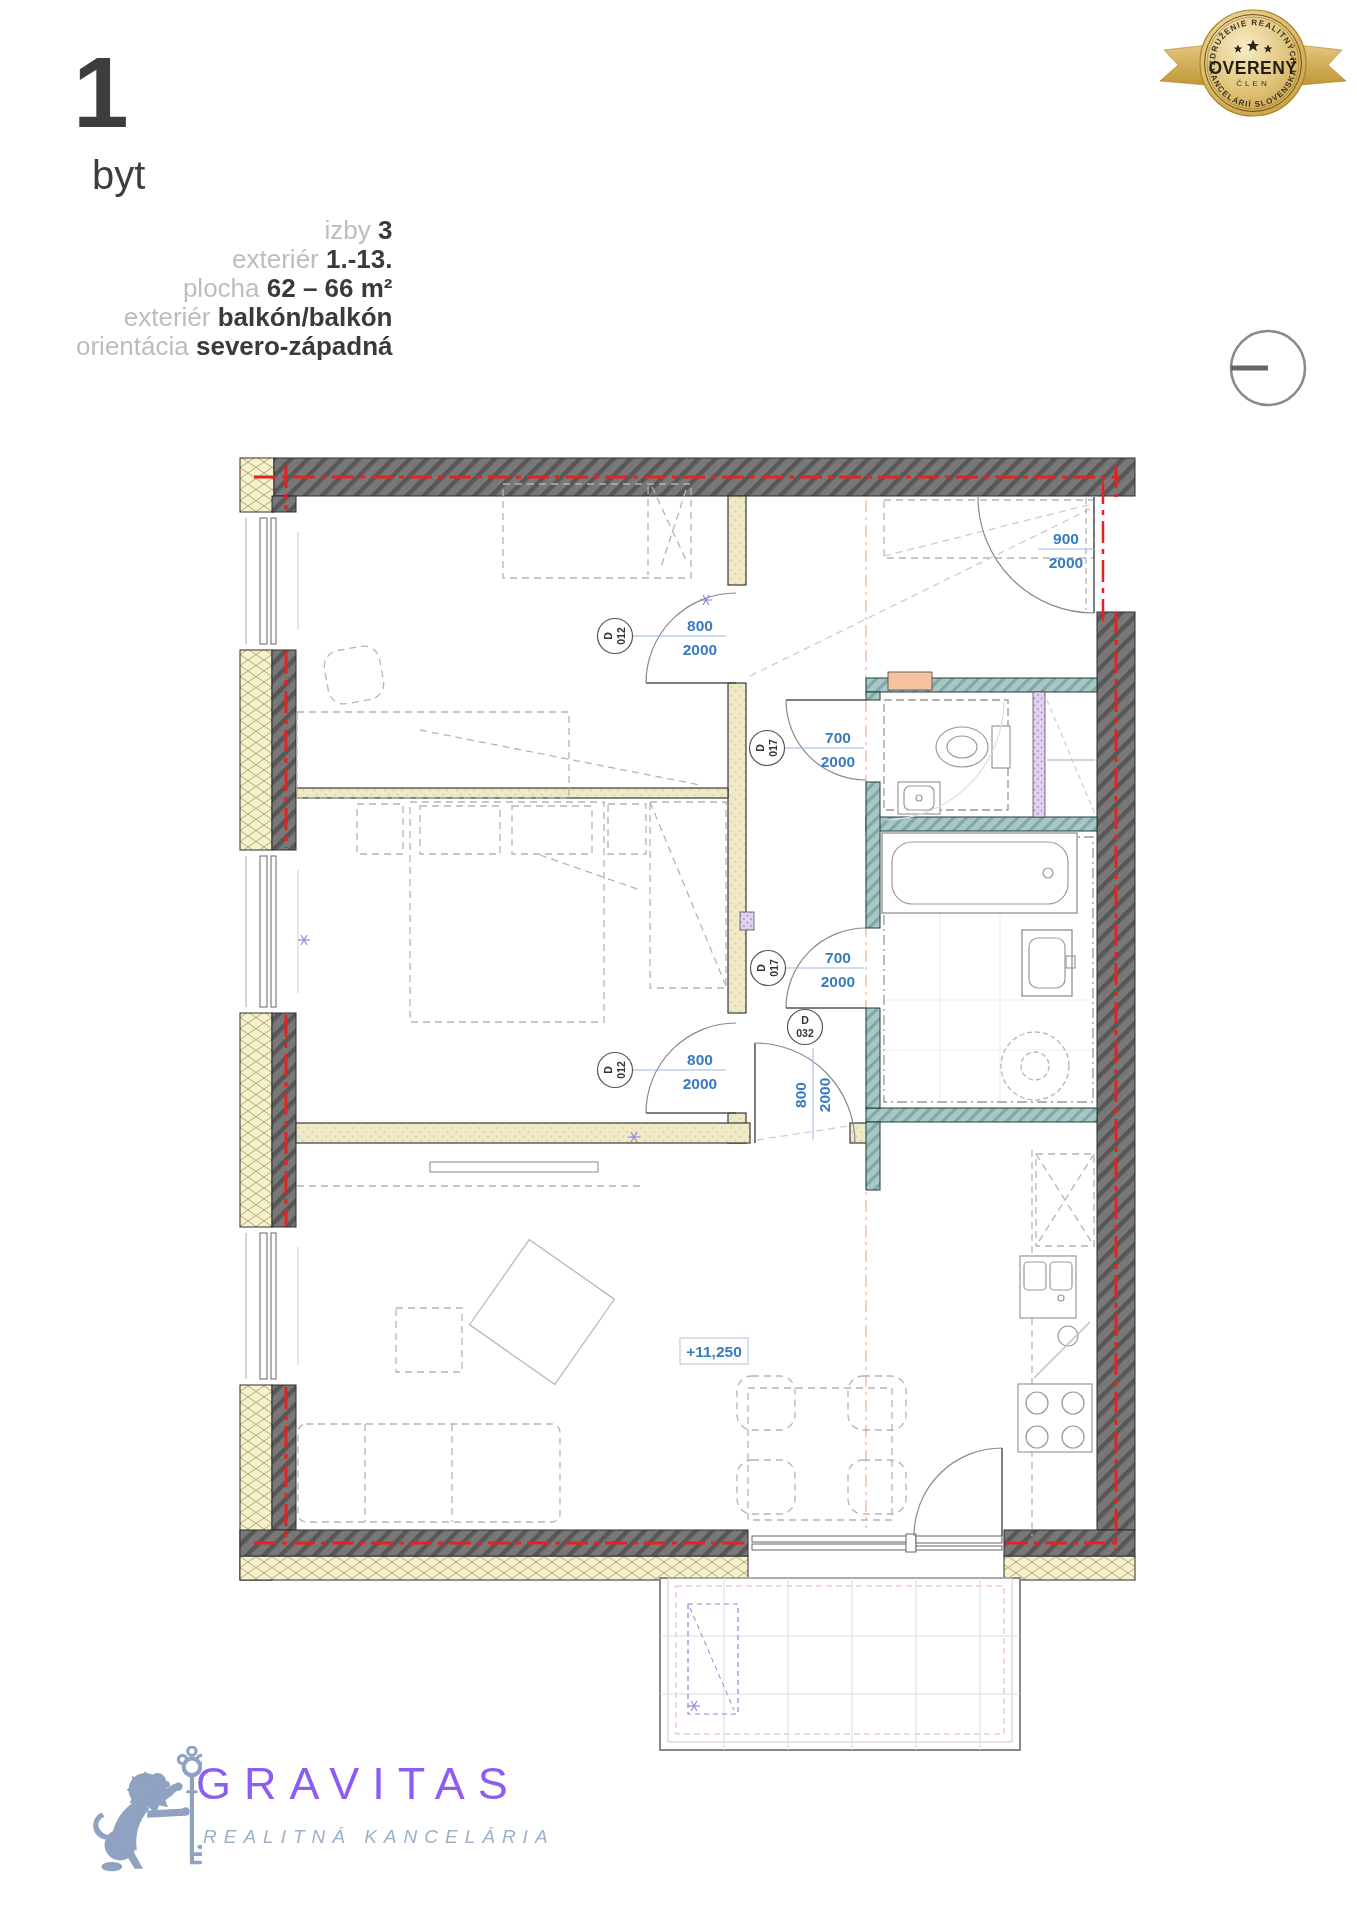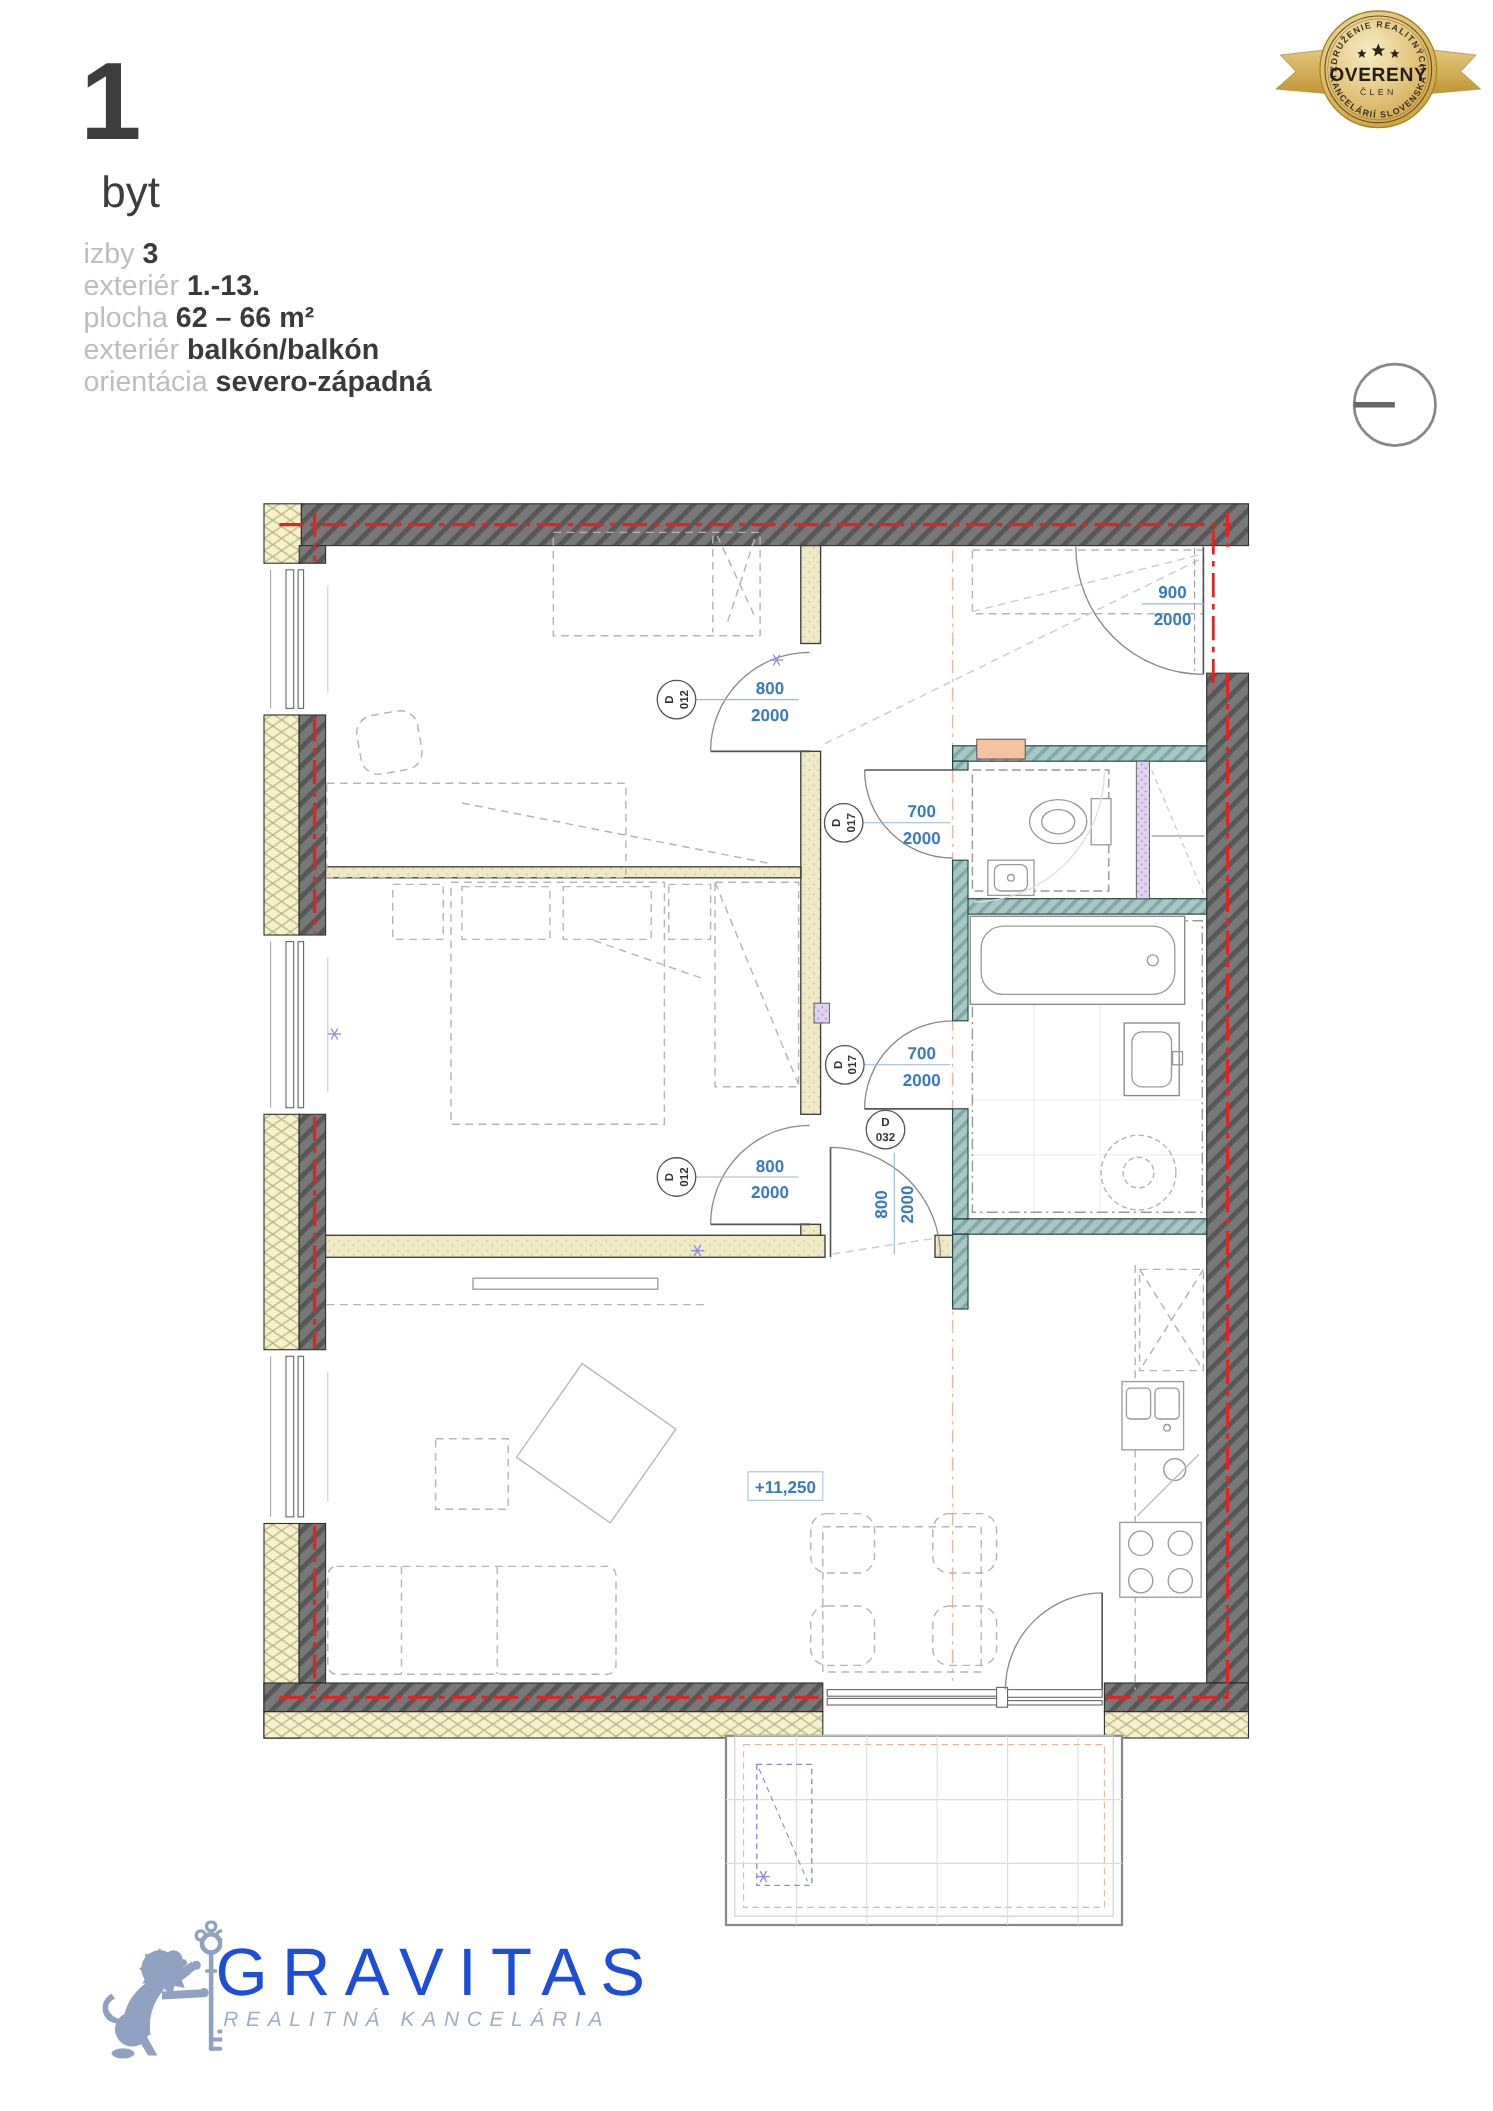--- a/index.html
+++ b/index.html
@@ -1,27 +1,27 @@
 <!DOCTYPE html>
 <html><head>
 <meta charset="utf-8">
 <style>
   html,body{margin:0;padding:0;background:#fff;}
   body{width:1357px;height:1919px;position:relative;font-family:"Liberation Sans",sans-serif;overflow:hidden;}
   .abs{position:absolute;}
   .unit-number{left:73px;top:42px;font-size:100px;font-weight:bold;color:#3d3d3d;line-height:1;}
   .unit-type{left:76px;top:155px;font-size:40px;color:#3d3d3d;line-height:1;margin-left:16px;}
   .details{left:76px;top:216px;font-size:26px;line-height:29px;color:#3a3a3a;}
-  .details .row{white-space:nowrap;}
+  .details .row{white-space:nowrap;text-align:right;}
   .details .lbl{color:#bdbdbd;font-weight:normal;}
   .details .val{color:#3a3a3a;font-weight:bold;}
   .badge-wrap{left:1142px;top:6px;width:222px;height:118px;}
   .plan-wrap{left:0;top:0;width:1357px;height:1919px;}
   .brand-lion{left:82px;top:1746px;width:120px;height:130px;}
-  .brand-name{left:196px;top:1758px;font-size:61px;letter-spacing:13px;color:#1d4ed8;font-weight:normal;}
+  .brand-name{left:196px;top:1758px;font-size:45px;letter-spacing:13px;color:#8b5cf6;font-weight:normal;}
   .brand-tagline{left:203px;top:1826px;font-size:19px;letter-spacing:7px;color:#9db0ca;font-style:italic;}
   svg text{font-family:"Liberation Sans",sans-serif;}
   .dim{fill:#3a7bc0;font-size:15.5px;font-weight:bold;}
   .door-id{fill:#333;font-size:10.5px;font-weight:bold;}
 </style>
 </head>
 <body>
 
 <div class="abs unit-number">1</div>
 <div class="abs unit-type">byt</div>

